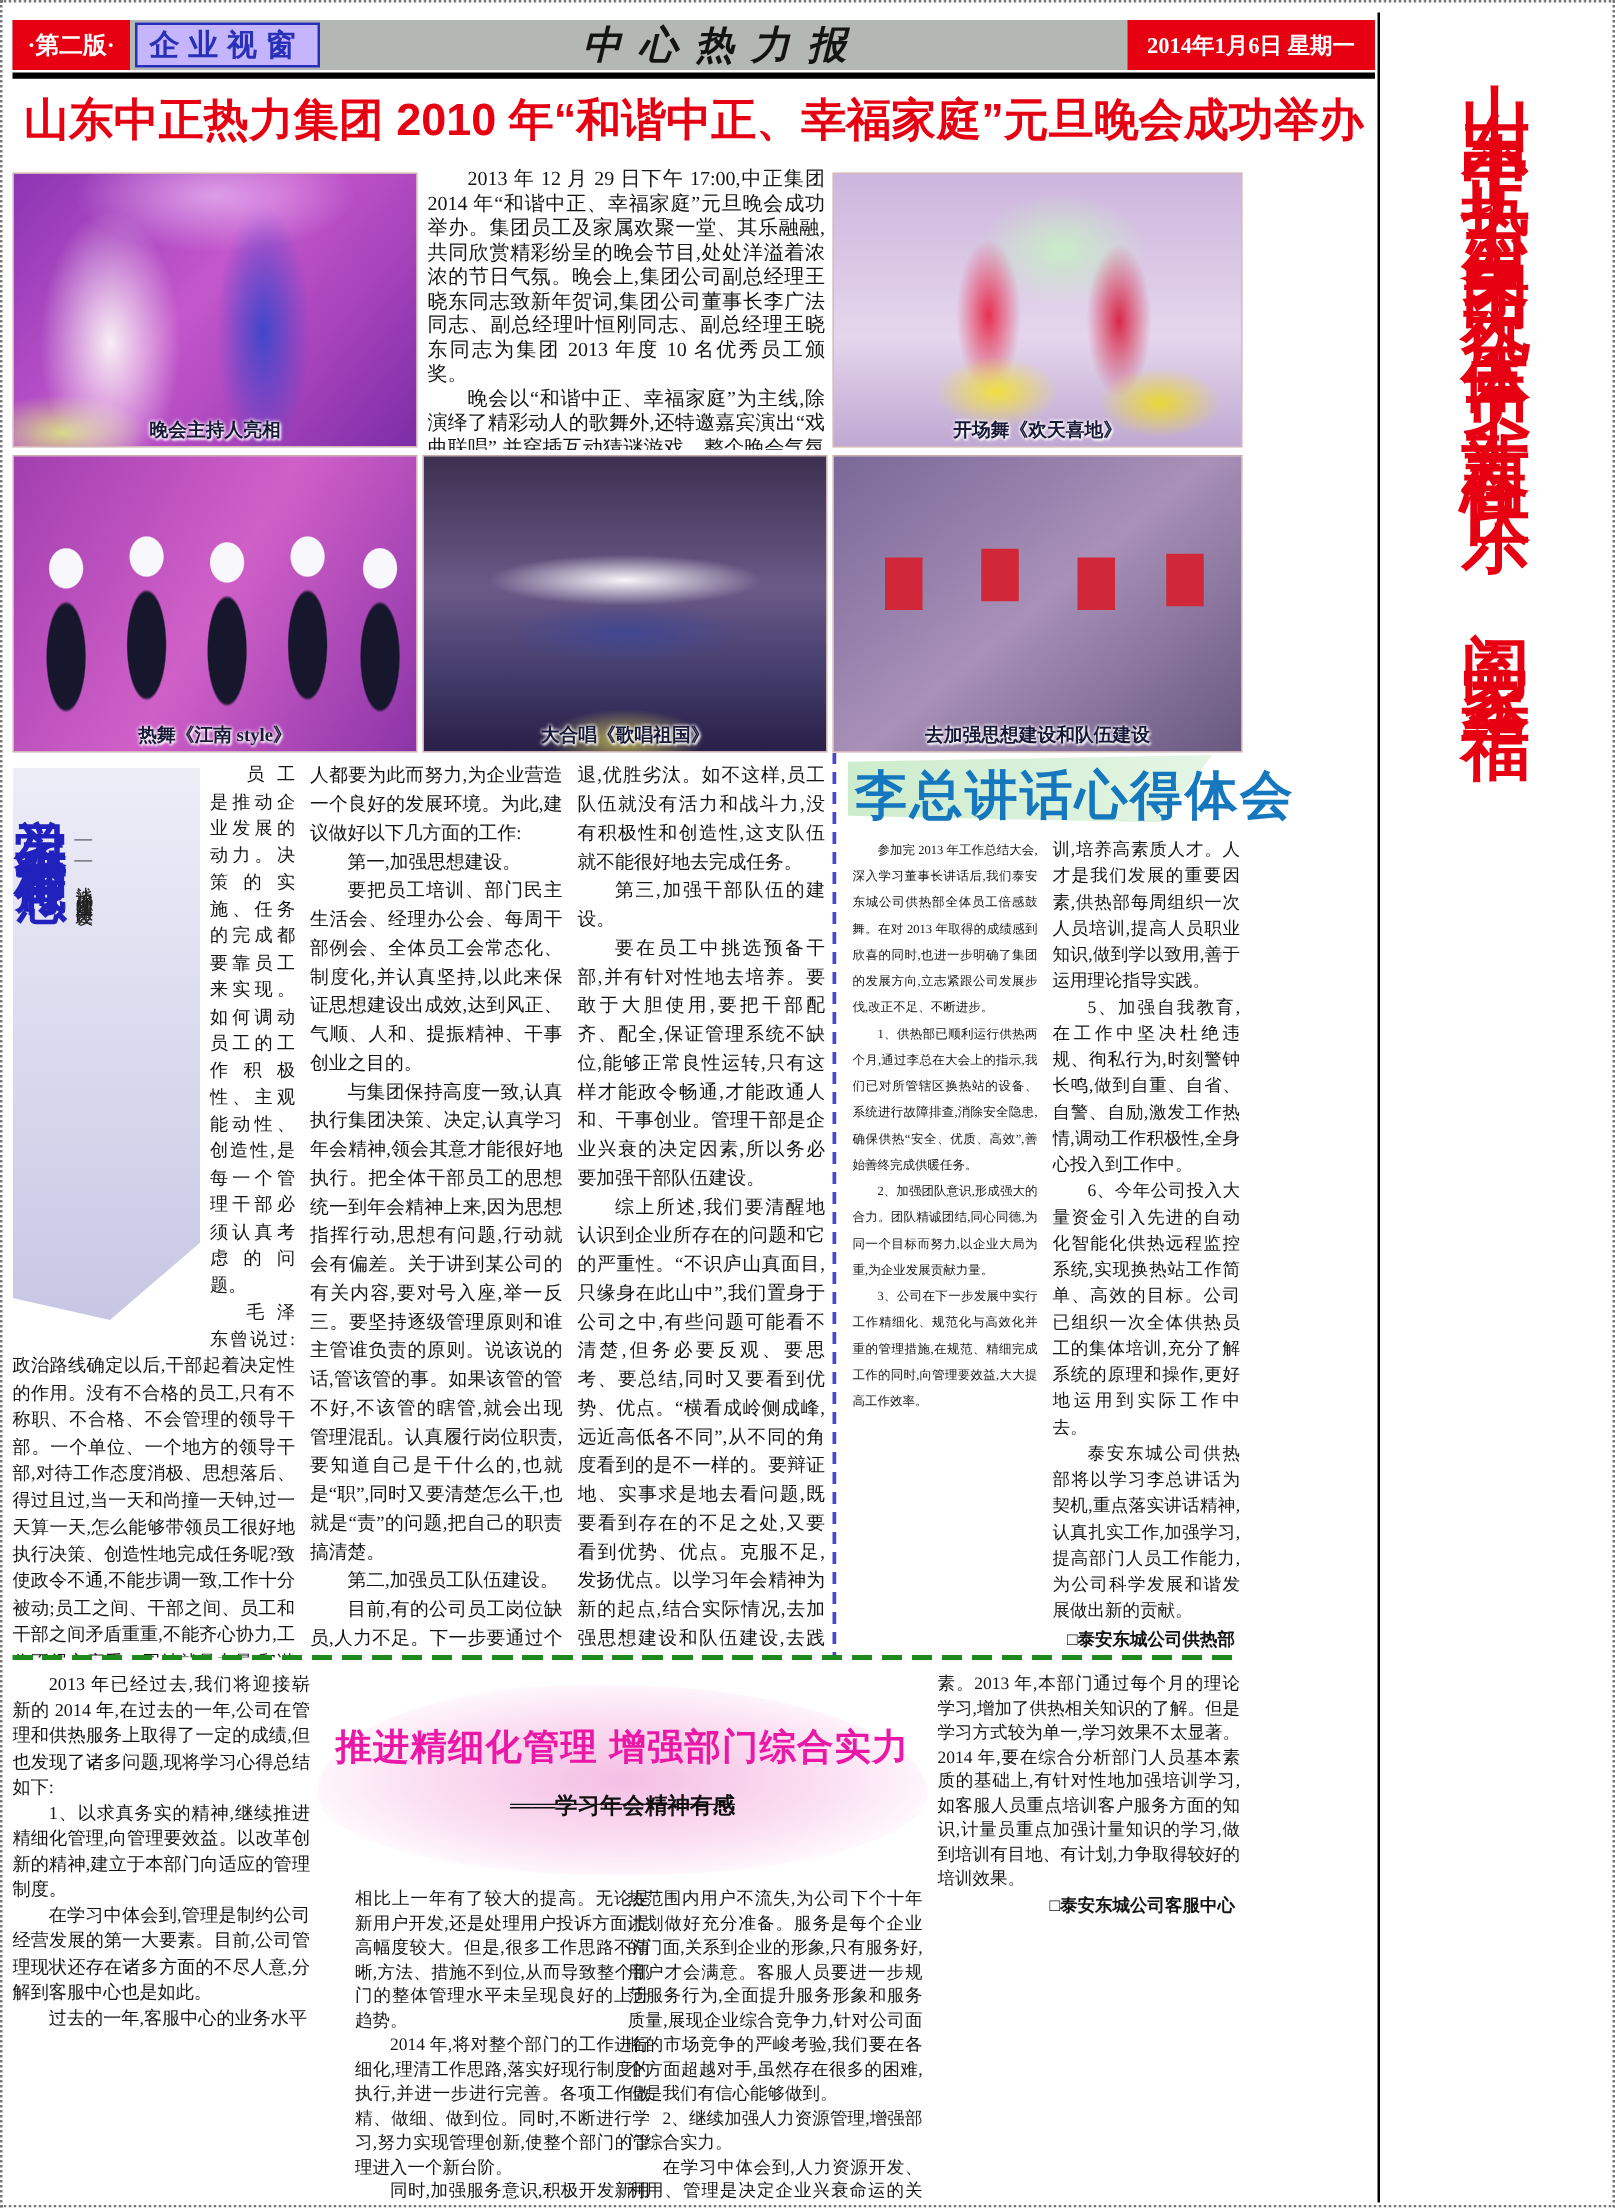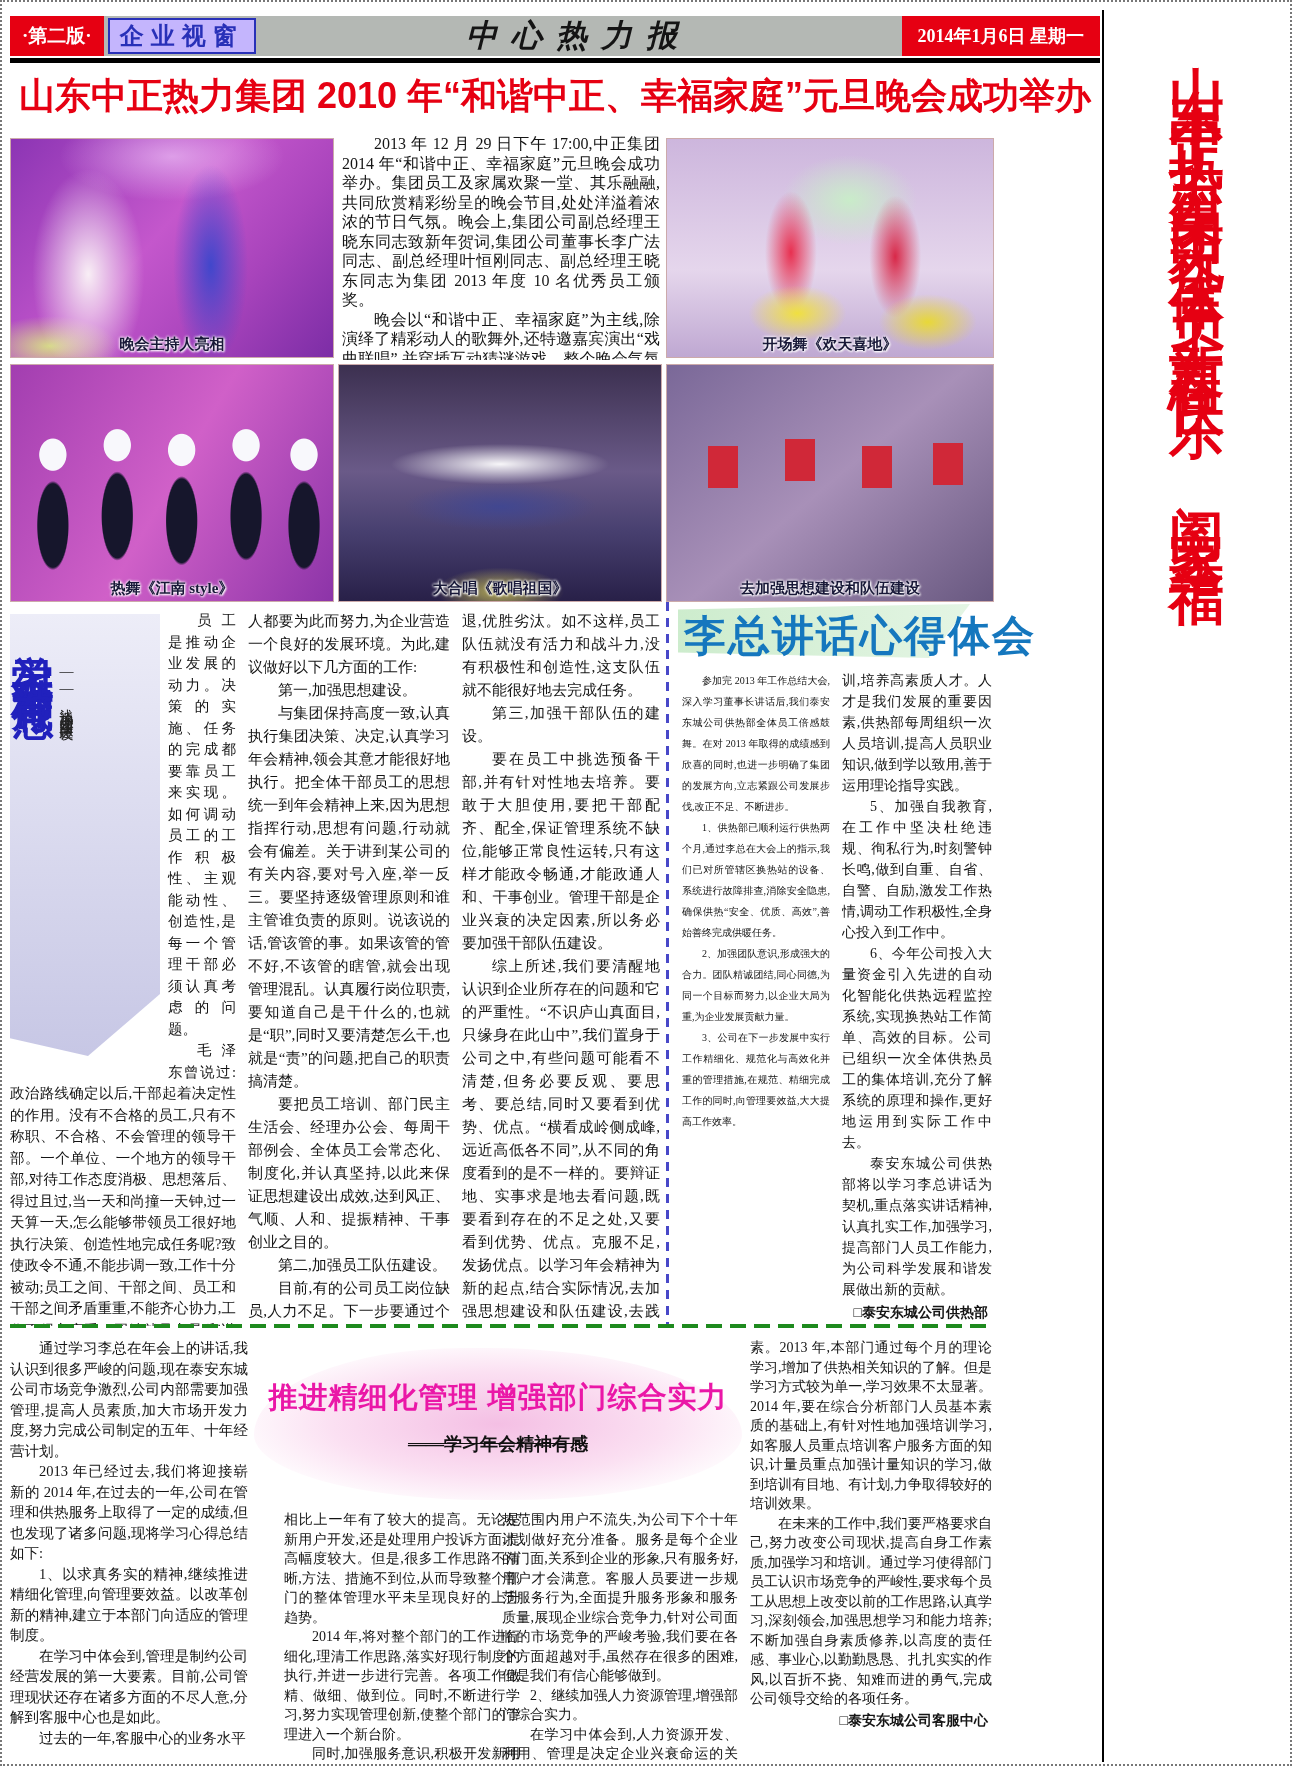--- a/index.html
+++ b/index.html
@@ -170,22 +170,22 @@
     </div>
     <div>
         <p class="para">员工是推动企业发展的动力。决策的实施、任务的完成都要靠员工来实现。如何调动员工的工作积极性、主观能动性、创造性,是每一个管理干部必须认真考虑的问题。</p>
         <p class="para">毛泽东曾说过:政治路线确定以后,干部起着决定性的作用。没有不合格的员工,只有不称职、不合格、不会管理的领导干部。一个单位、一个地方的领导干部,对待工作态度消极、思想落后、得过且过,当一天和尚撞一天钟,过一天算一天,怎么能够带领员工很好地执行决策、创造性地完成任务呢?致使政令不通,不能步调一致,工作十分被动;员工之间、干部之间、员工和干部之间矛盾重重,不能齐心协力,工作不得心应手。团结就是力量,和谐才能发展,风正、气顺、人和,团结一致、干事创业,这是我们想要看到的。无论是干部还是员工,我们每个</p>
       </div>
   </div>
   <div class="col a1c2">
     <div>
         <p class="para" style="text-indent: 0px;">人都要为此而努力,为企业营造一个良好的发展环境。为此,建议做好以下几方面的工作:</p>
         <p class="para">第一,加强思想建设。</p>
+        <p class="para">要把员工培训、部门民主生活会、经理办公会、每周干部例会、全体员工会常态化、制度化,并认真坚持,以此来保证思想建设出成效,达到风正、气顺、人和、提振精神、干事创业之目的。</p>
         <p class="para">与集团保持高度一致,认真执行集团决策、决定,认真学习年会精神,领会其意才能很好地执行。把全体干部员工的思想统一到年会精神上来,因为思想指挥行动,思想有问题,行动就会有偏差。关于讲到某公司的有关内容,要对号入座,举一反三。要坚持逐级管理原则和谁主管谁负责的原则。说该说的话,管该管的事。如果该管的管不好,不该管的瞎管,就会出现管理混乱。认真履行岗位职责,要知道自己是干什么的,也就是“职”,同时又要清楚怎么干,也就是“责”的问题,把自己的职责搞清楚。</p>
-        <p class="para">要把员工培训、部门民主生活会、经理办公会、每周干部例会、全体员工会常态化、制度化,并认真坚持,以此来保证思想建设出成效,达到风正、气顺、人和、提振精神、干事创业之目的。</p>
         <p class="para">第二,加强员工队伍建设。</p>
         <p class="para">目前,有的公司员工岗位缺员,人力不足。下一步要通过个人关系、社会关系、招聘会、网络信息等方式招募员工,聚才纳贤。人员要富裕,然后对不能胜任此岗位、达不到要求的员工辞退或劝</p>
       </div>
   </div>
   <div class="col a1c3">
     <div>
         <p class="para" style="text-indent: 0px;">退,优胜劣汰。如不这样,员工队伍就没有活力和战斗力,没有积极性和创造性,这支队伍就不能很好地去完成任务。</p>
         <p class="para">第三,加强干部队伍的建设。</p>
         <p class="para">要在员工中挑选预备干部,并有针对性地去培养。要敢于大胆使用,要把干部配齐、配全,保证管理系统不缺位,能够正常良性运转,只有这样才能政令畅通,才能政通人和、干事创业。管理干部是企业兴衰的决定因素,所以务必要加强干部队伍建设。</p>
         <p class="para">综上所述,我们要清醒地认识到企业所存在的问题和它的严重性。“不识庐山真面目,只缘身在此山中”,我们置身于公司之中,有些问题可能看不清楚,但务必要反观、要思考、要总结,同时又要看到优势、优点。“横看成岭侧成峰,远近高低各不同”,从不同的角度看到的是不一样的。要辩证地、实事求是地去看问题,既要看到存在的不足之处,又要看到优势、优点。克服不足,发扬优点。以学习年会精神为新的起点,结合实际情况,去加强思想建设和队伍建设,去践行“正人、正事、正品”的核心价值观,去担负起“为客户创造满意、为员工创造幸福、为社会创造价值”的企业使命,并为此而积极努力、奋发有为。</p>
@@ -211,21 +211,20 @@
         <p class="para">6、今年公司投入大量资金引入先进的自动化智能化供热远程监控系统,实现换热站工作简单、高效的目标。公司已组织一次全体供热员工的集体培训,充分了解系统的原理和操作,更好地运用到实际工作中去。</p>
         <p class="para">泰安东城公司供热部将以学习李总讲话为契机,重点落实讲话精神,认真扎实工作,加强学习,提高部门人员工作能力,为公司科学发展和谐发展做出新的贡献。</p>
       </div>
     <p class="byline">□泰安东城公司供热部</p>
   </div>
 
   <div class="gdash"></div>
 
   <div class="col a3left">
     <div>
-        <p class="para">通过学习李总在年会上的讲话,我认识到很多严峻的问题,现在泰安东城公司市场竞争激烈,公司内部需要加强管理,提高人员素质,加大市场开发力度,努力完成公司制定的五年、十年经营计划。</p>
         <p class="para">2013 年已经过去,我们将迎接崭新的 2014 年,在过去的一年,公司在管理和供热服务上取得了一定的成绩,但也发现了诸多问题,现将学习心得总结如下:</p>
         <p class="para">1、以求真务实的精神,继续推进精细化管理,向管理要效益。以改革创新的精神,建立于本部门向适应的管理制度。</p>
         <p class="para">在学习中体会到,管理是制约公司经营发展的第一大要素。目前,公司管理现状还存在诸多方面的不尽人意,分解到客服中心也是如此。</p>
         <p class="para">过去的一年,客服中心的业务水平</p>
       </div>
   </div>
   <div class="a3-banner">
     <p class="a3-title">推进精细化管理  增强部门综合实力</p>
     <div class="a3-subtitle">——学习年会精神有感</div>
   </div>
@@ -239,18 +238,17 @@
   <div class="col a3c2">
     <div>
         <p class="para" style="text-indent: 0px;">热范围内用户不流失,为公司下个十年计划做好充分准备。服务是每个企业的门面,关系到企业的形象,只有服务好,用户才会满意。客服人员要进一步规范服务行为,全面提升服务形象和服务质量,展现企业综合竞争力,针对公司面临的市场竞争的严峻考验,我们要在各个方面超越对手,虽然存在很多的困难,但是我们有信心能够做到。</p>
         <p class="para">2、继续加强人力资源管理,增强部门综合实力。</p>
         <p class="para">在学习中体会到,人力资源开发、利用、管理是决定企业兴衰命运的关键元</p>
       </div>
   </div>
   <div class="col a3c3">
     <div>
         <p class="para" style="text-indent: 0px;">素。2013 年,本部门通过每个月的理论学习,增加了供热相关知识的了解。但是学习方式较为单一,学习效果不太显著。2014 年,要在综合分析部门人员基本素质的基础上,有针对性地加强培训学习,如客服人员重点培训客户服务方面的知识,计量员重点加强计量知识的学习,做到培训有目地、有计划,力争取得较好的培训效果。</p>
-        <p class="para">在未来的工作中,我们要严格要求自己,努力改变公司现状,提高自身工作素质,加强学习和培训。通过学习使得部门员工认识市场竞争的严峻性,要求每个员工从思想上改变以前的工作思路,认真学习,深刻领会,加强思想学习和能力培养;不断加强自身素质修养,以高度的责任感、事业心,以勤勤恳恳、扎扎实实的作风,以百折不挠、知难而进的勇气,完成公司领导交给的各项任务。</p>
       </div>
     <p class="byline">□泰安东城公司客服中心</p>
   </div>
 
 </div>
 
 </body></html>

